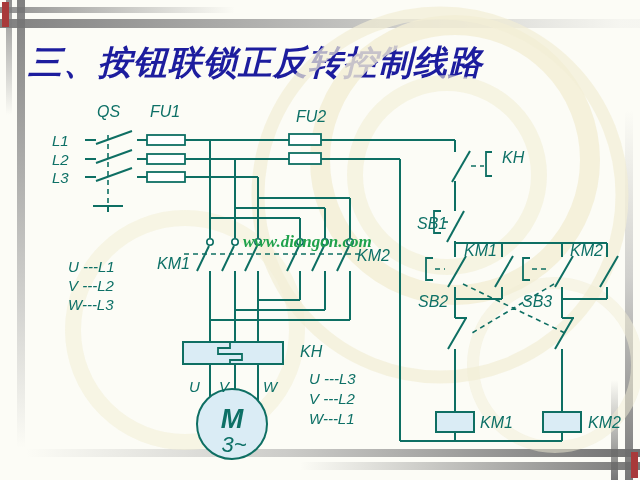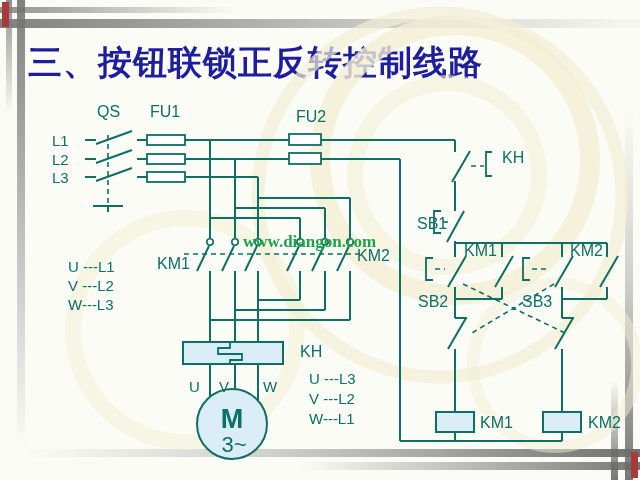--- a/index.html
+++ b/index.html
@@ -1,18 +1,18 @@
 <!DOCTYPE html>
 <html><head>
 <meta charset="utf-8">
 <style>
   html,body{margin:0;padding:0;background:#e8e8e8;}
   .slide{
     position:relative;width:640px;height:480px;overflow:hidden;
-    background:#fcfcf6;font-family:"Liberation Sans",sans-serif;
+    background:#fcfcf6;font-family:"Liberation Sans",sans-serif;font-style:italic;
   }
   .bar{position:absolute;}
   .g-top1{left:0;top:7px;width:235px;height:6px;
     background:linear-gradient(to right,rgba(125,125,125,.85),rgba(125,125,125,0));}
   .g-top2{left:0;top:19px;width:640px;height:9px;
     background:linear-gradient(to right,rgba(115,115,115,.9),rgba(150,150,150,.5) 60%,rgba(200,200,200,.12) 97%);}
   .g-left1{left:6px;top:0;width:6px;height:115px;
     background:linear-gradient(to bottom,rgba(125,125,125,.85),rgba(125,125,125,0));}
   .g-left2{left:17px;top:0;width:8px;height:448px;
     background:linear-gradient(to bottom,rgba(115,115,115,.9),rgba(165,165,165,.45) 70%,rgba(205,205,205,0));}

